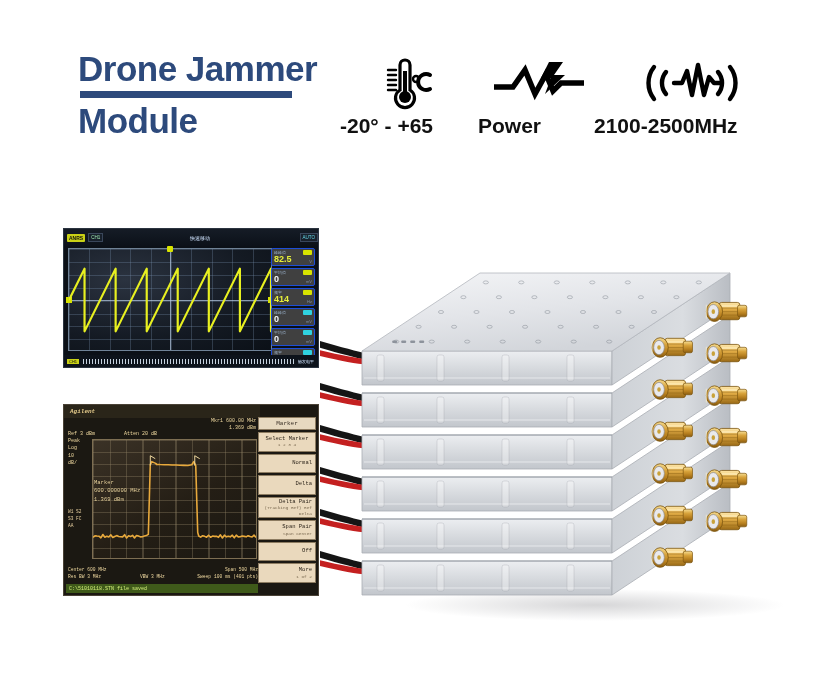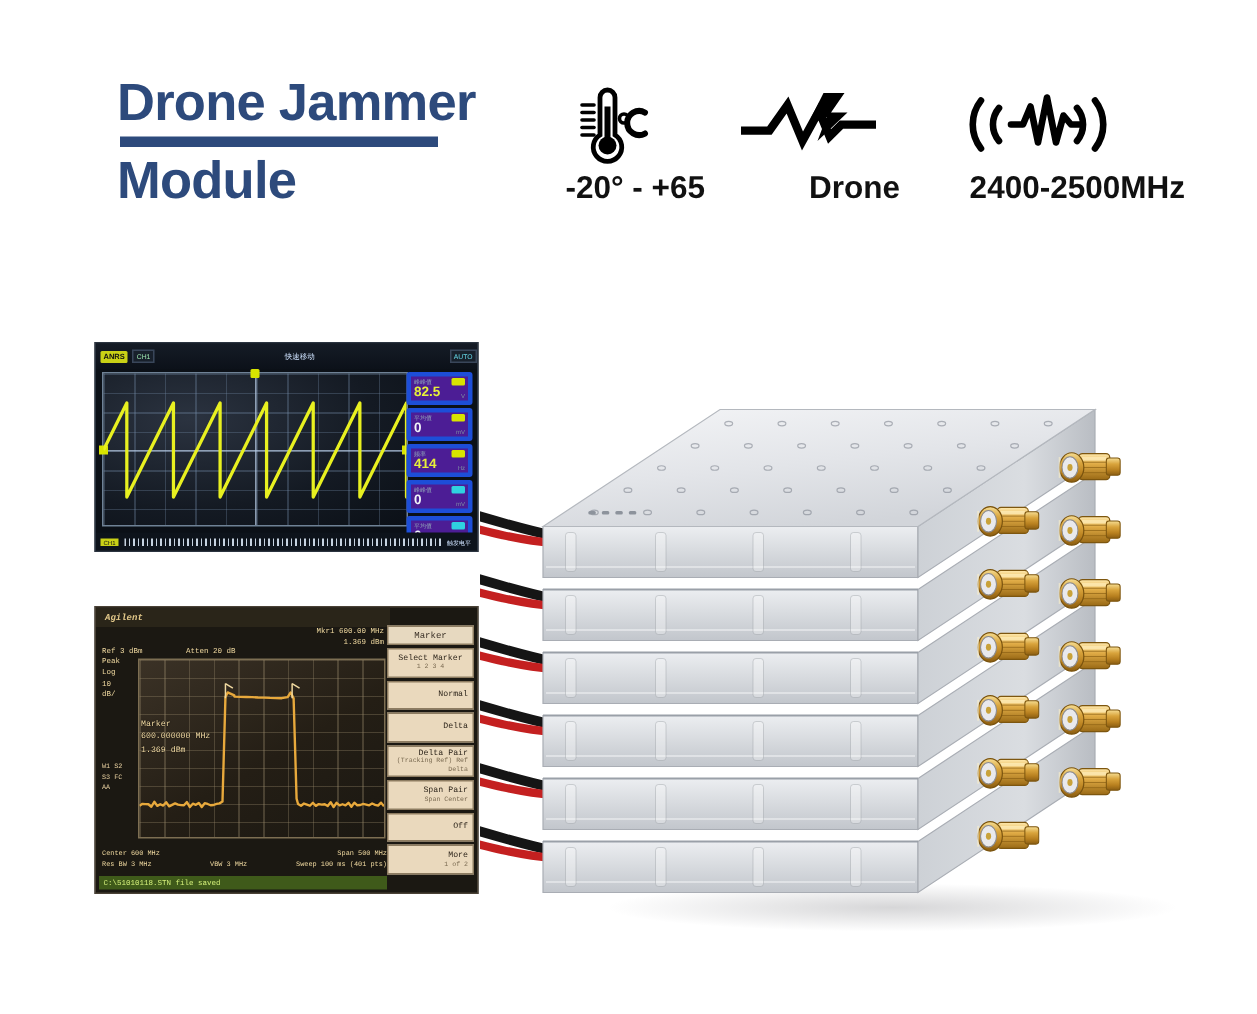--- a/index.html
+++ b/index.html
@@ -22,21 +22,21 @@
     letter-spacing:-0.5px;
     line-height:1.18;
     font-family:"Liberation Sans", sans-serif;
   }
   #title-rule {
     width:212px; height:7px; background:#2d4a7c;
     margin:2px 0 2px 2px;
   }
 
   
-  .spec { position:absolute; text-align:right; }
+  .spec { position:absolute; text-align:left; }
   .spec-icon { height:62px; display:flex; align-items:center; justify-content:center; }
   .spec-text {
     font-size:21px; font-weight:bold; color:#111;
     line-height:1.18; white-space:nowrap;
     font-family:"Liberation Sans", sans-serif;
   }
   #spec-temp  { left:340px; top:52px; width:130px; }
   #spec-power { left:478px; top:52px; width:122px; }
   #spec-freq  { left:594px; top:52px; width:196px; }
 
@@ -81,21 +81,21 @@
   #scope-plot .lvl-marker-r {
     position:absolute; right:-3px; top:calc(50% - 3px); width:6px; height:6px;
     background:#d8e400;
   }
   #scope-wave { position:absolute; left:0; top:0; width:100%; height:100%; }
   #scope-side {
     position:absolute; right:3px; top:19px; width:44px; height:118px;
     display:flex; flex-direction:column; gap:2px;
   }
   .meas-box {
-    flex:1; background:#4c1d95; border:3px solid #1d4ed8; border-radius:2px;
+    flex:1; background:#404040; border:1px solid #1d4ed8; border-radius:2px;
     position:relative; padding:1px 2px;
   }
   .meas-name { font-size:4px; color:#8fa4ba; }
   .meas-val { font-size:9px; font-weight:bold; color:#f1f4f8; line-height:1; }
   .meas-val.y { color:#e6ef3a; }
   .meas-unit { position:absolute; right:2px; bottom:1px; font-size:4px; color:#7d8ea3; }
   .meas-tag { position:absolute; right:2px; top:1px; width:9px; height:5px; border-radius:1px; background:#d8e400; }
   .meas-tag.cyan { background:#2fd2e0; }
   #scope-botbar {
     position:absolute; left:0; bottom:0; width:100%; height:12px;
@@ -205,36 +205,36 @@
     <div class="spec-text">-20° - +65</div>
   </div>
 
   <div class="spec" id="spec-power">
     <div class="spec-icon">
       <svg width="96" height="46" viewBox="0 0 96 46">
         <polyline points="3,27 22,27 34,10 44,34 55,14 62,31 70,23 93,23" fill="none" stroke="#000" stroke-width="5.5" stroke-linejoin="miter" stroke-linecap="butt"></polyline>
         <polygon points="58,2 72,2 63,15 74,15 54,34 60,18 50,18" fill="#000"></polygon>
       </svg>
     </div>
-    <div class="spec-text">Drone</div>
+    <div class="spec-text">Power</div>
   </div>
 
   <div class="spec" id="spec-freq">
     <div class="spec-icon">
       <svg width="128" height="52" viewBox="0 0 128 52">
         <g fill="none" stroke="#000" stroke-width="4.4" stroke-linecap="round">
           <path d="M26 10a26 26 0 0 0 0 32"></path>
           <path d="M38 15a17 17 0 0 0 0 22"></path>
           <path d="M102 10a26 26 0 0 1 0 32"></path>
           <path d="M90 15a17 17 0 0 1 0 22"></path>
         </g>
         <polyline points="46,26 54,26 59,14 64,38 70,8 76,38 81,20 86,26 92,26" fill="none" stroke="#000" stroke-width="4.4" stroke-linejoin="round" stroke-linecap="round"></polyline>
       </svg>
     </div>
-    <div class="spec-text">2400-2500MHz</div>
+    <div class="spec-text">2100-2500MHz</div>
   </div>
 </div>
 
 <div id="scope">
   <div id="scope-topbar">
     <span class="scope-badge">ANRS</span>
     <span class="scope-chip">CH1</span>
     <span id="scope-center-label">快速移动</span>
     <span class="scope-chip cyan">AUTO</span>
   </div>

